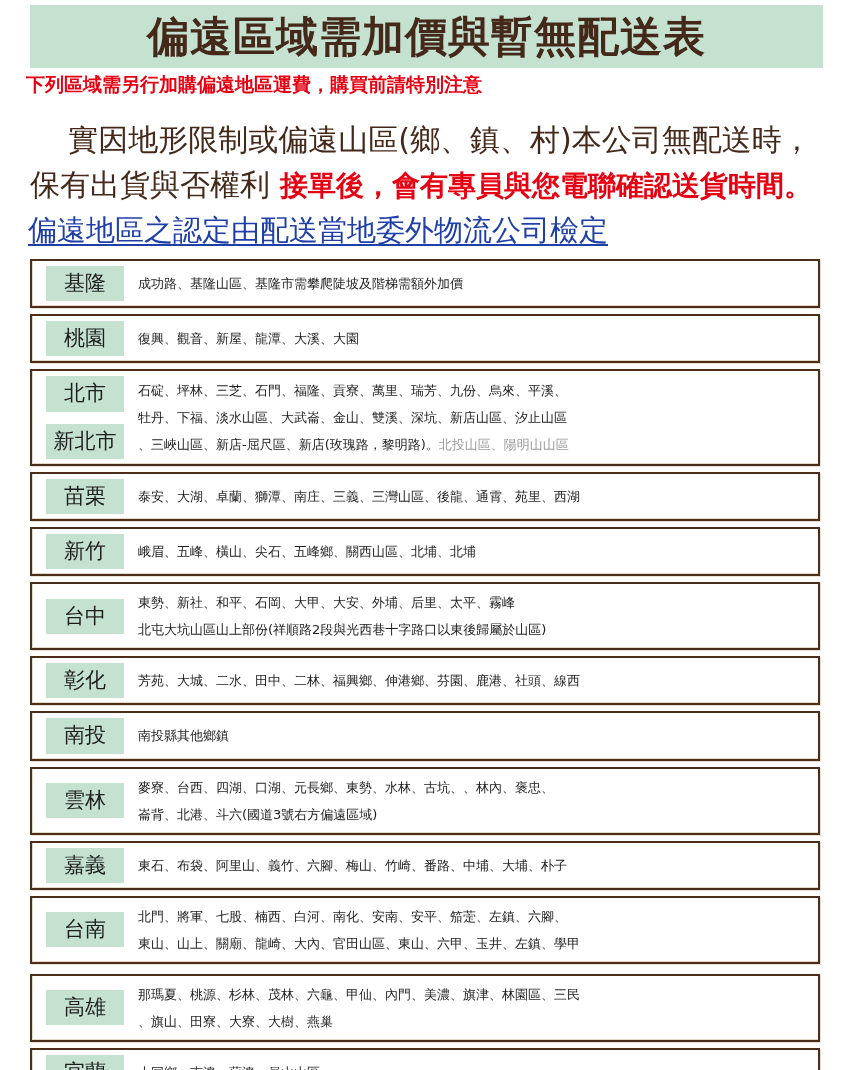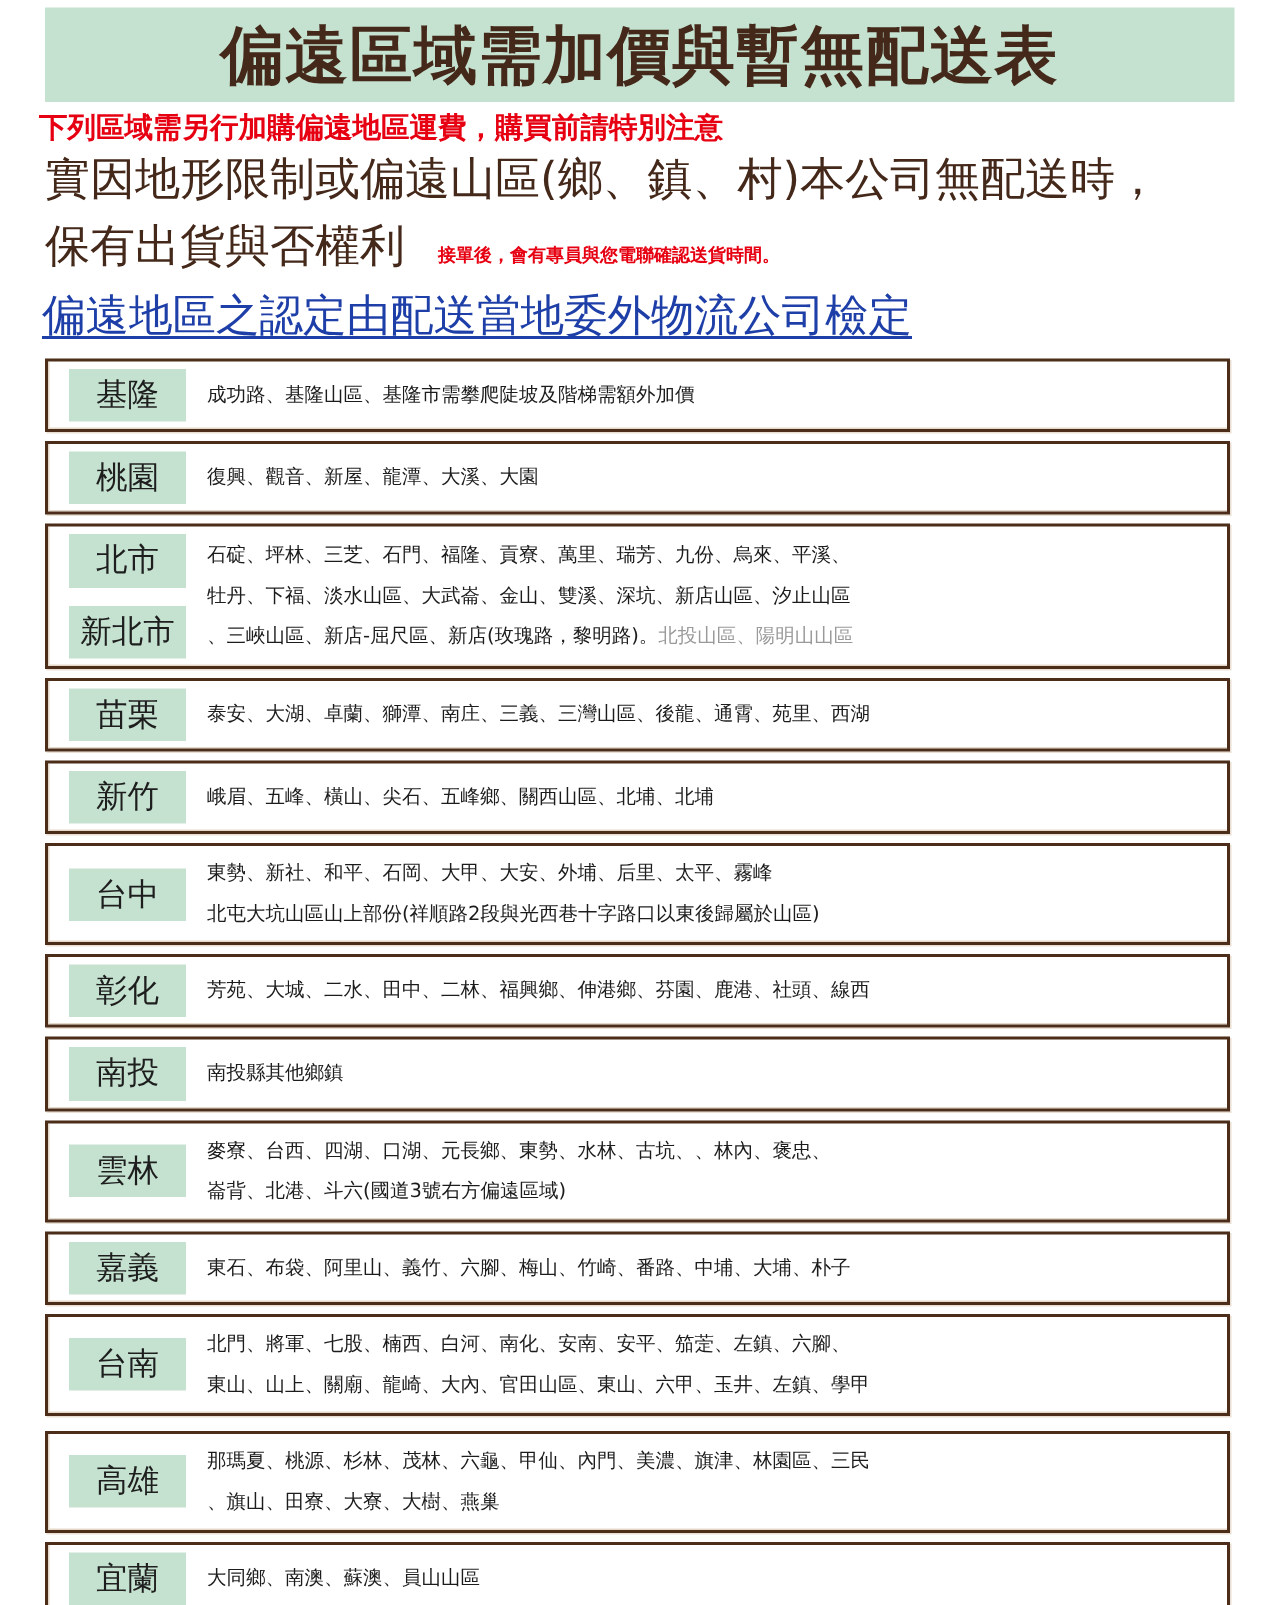--- a/index.html
+++ b/index.html
@@ -29,25 +29,25 @@
 
   .red-notice{
     margin:4px 0 0 26px;
     font-family:"DejaVu Serif","Liberation Serif",serif;
     font-size:19px;font-weight:bold;color:var(--red);white-space:nowrap;
   }
 
   .body-line{
     margin-left:30px;color:var(--brown);font-size:30px;line-height:1.35;white-space:nowrap;
   }
-  .body-line.first{margin-top:2px;}
+  .body-line.first{margin-top:22px;text-align:center;}
   .body-line2-wrap{margin-left:30px;display:flex;align-items:baseline;margin-top:4px;}
   .inline-red{
-    margin-left:22px;font-family:"DejaVu Serif","Liberation Serif",serif;
-    font-size:12px;font-weight:bold;color:var(--red);white-space:nowrap;
+    margin-left:10px;font-family:"DejaVu Serif","Liberation Serif",serif;
+    font-size:28px;font-weight:bold;color:var(--red);white-space:nowrap;
   }
   .blue-line{
     margin:6px 0 8px 28px;color:var(--blue);font-size:29px;white-space:nowrap;
     text-decoration:underline;text-underline-offset:4px;text-decoration-thickness:2px;
   }
 
   .region-table{margin-left:30px;width:790px;}
   .row{
     width:790px;border:2px solid var(--border);background:#ffffff;
     box-shadow:inset 1px -1px 0 #e4d8c8, 1px 1px 0 #e9dfd2;

